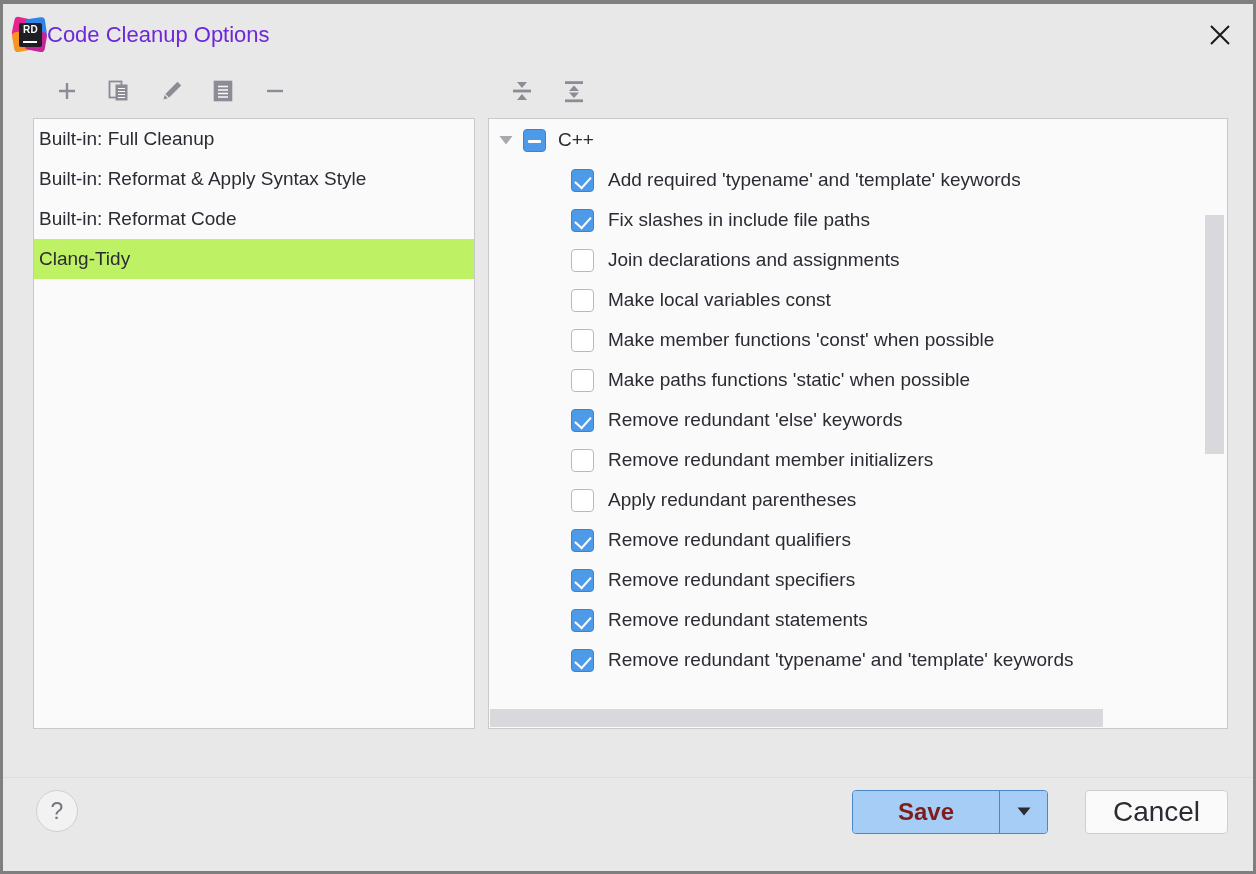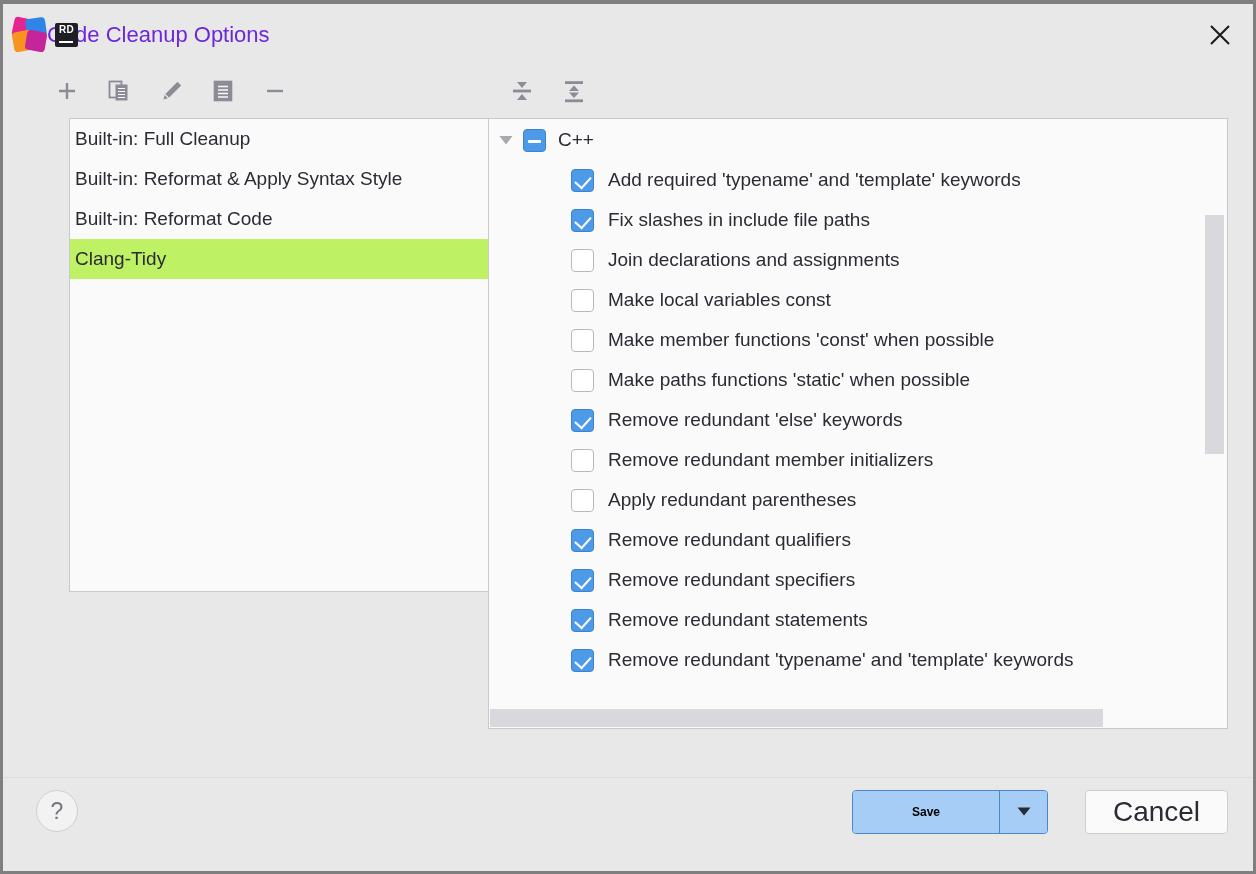--- a/index.html
+++ b/index.html
@@ -54,21 +54,20 @@
     left: 6px; top: 5px;
     width: 23px; height: 24px;
     background: #1e1e24;
     border-radius: 2px;
     color: #fff;
     font-size: 10px;
     font-weight: bold;
     text-align: center;
     line-height: 14px;
     letter-spacing: 0.3px;
-    margin-left: 36px;
   }
   #app-logo .badge::after {
     content: "";
     position: absolute;
     left: 4px; bottom: 4px;
     width: 14px; height: 2px;
     background: #fff;
   }
 
   #dialog-title {
@@ -103,25 +102,24 @@
 
   
   #panels {
     flex: 1 1 auto;
     position: relative;
   }
 
   #scheme-list-panel {
     position: absolute;
     left: 30px; top: 0;
-    width: 442px; height: 474px;
+    width: 442px; height: 611px;
     background: #fafafa;
     border: 1px solid #c9c9c9;
     overflow: hidden;
-    margin-left: 36px;
   }
   .scheme-row {
     height: 40px;
     line-height: 40px;
     padding-left: 5px;
     font-size: 19px;
     color: #2b2b33;
     white-space: nowrap;
     cursor: pointer;
   }
@@ -247,23 +245,23 @@
     width: 196px; height: 44px;
     display: flex;
     border: 1px solid #4a86c8;
     border-radius: 4px;
     overflow: hidden;
     background: #a5cdf5;
   }
   #save-button {
     flex: 1 1 auto;
     display: flex; align-items: center; justify-content: center;
-    font-size: 12px;
+    font-size: 24px;
     font-weight: bold;
-    color: #000000;
+    color: #7f1d1d;
     cursor: pointer;
     background: #a5cdf5;
   }
   #save-dropdown-button {
     flex: 0 0 48px;
     border-left: 1px solid #4a86c8;
     display: flex; align-items: center; justify-content: center;
     cursor: pointer;
     background: #a5cdf5;
   }

